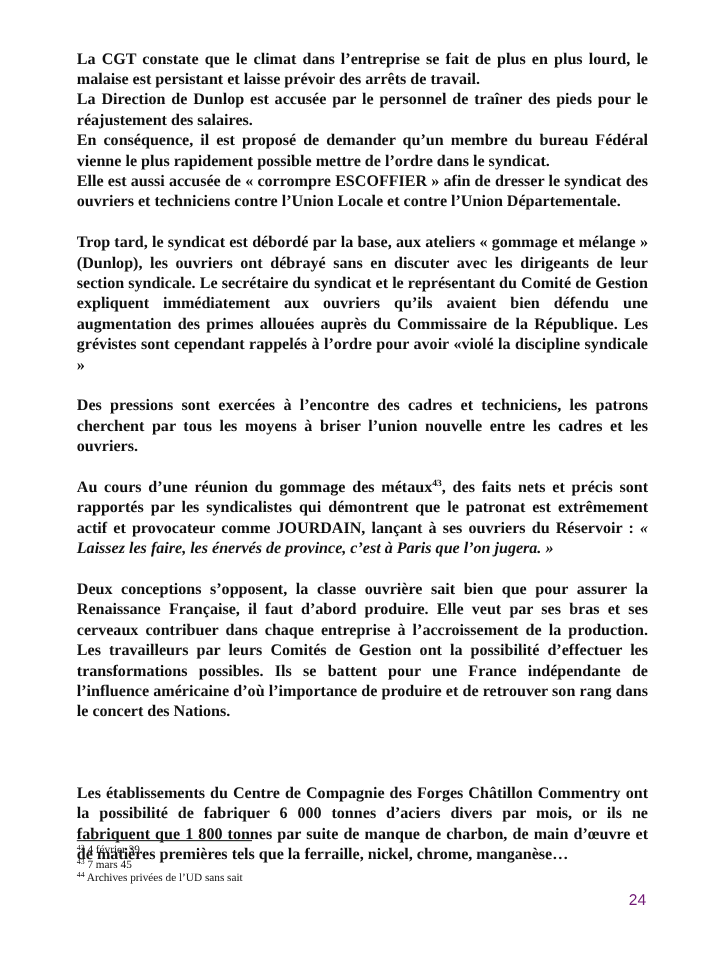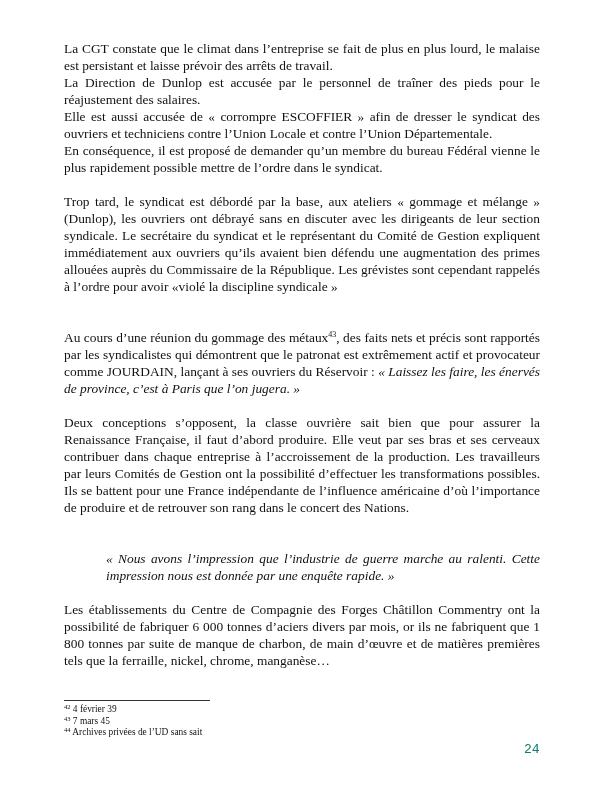--- a/index.html
+++ b/index.html
@@ -2,57 +2,57 @@
 <html><head>
   <meta charset="utf-8">
   <style>
     html, body { margin: 0; padding: 0; background: #ffffff; }
     body { width: 600px; height: 800px; position: relative; overflow: hidden; }
     .page {
       position: absolute; left: 64px; top: 40px; width: 476px;
       font-family: "Liberation Serif", serif; font-size: 13.4px; line-height: 17px;
       color: #111111; text-align: justify;
     }
-    .page p { margin: 0; }
+    .page p { margin: 0; font-weight: bold; }
     .gap { height: 17px; }
     sup { font-size: 8px; line-height: 0; vertical-align: 5px; }
     em { font-style: italic; }
     .quote { margin: 0 0 0 42px !important; font-style: italic; }
     .fn-rule {
       position: absolute; left: 64px; top: 700px; width: 146px; height: 0;
       border-top: 1px solid #333;
     }
     .footnotes {
       position: absolute; left: 64px; top: 704px; width: 300px;
       font-family: "Liberation Serif", serif; font-size: 9.4px; line-height: 11.5px; color: #111;
     }
     .footnotes sup { font-size: 6.5px; vertical-align: 3px; }
     .pageno {
       position: absolute; left: 524px; top: 742px;
-      font-family: Liberation Mono, monospace; font-size: 13px; color: #0f766e;
+      font-family: Liberation Sans, sans-serif; font-size: 13px; color: #701a75;
     }
   </style>
 </head>
 <body>
 
 <div class="page">
   <p>La CGT constate que le climat dans l’entreprise se fait de plus en plus lourd, le malaise est persistant et laisse prévoir des arrêts de travail.</p>
   <p>La Direction de Dunlop est accusée par le personnel de traîner des pieds pour le réajustement des salaires.</p>
+  <p>En conséquence, il est proposé de demander qu’un membre du bureau Fédéral vienne le plus rapidement possible mettre de l’ordre dans le syndicat.</p>
   <p>Elle est aussi accusée de « corrompre ESCOFFIER » afin de dresser le syndicat des ouvriers et techniciens contre l’Union Locale et contre l’Union Départementale.</p>
-  <p>En conséquence, il est proposé de demander qu’un membre du bureau Fédéral vienne le plus rapidement possible mettre de l’ordre dans le syndicat.</p>
   <div class="gap"></div>
   <p>Trop tard, le syndicat est débordé par la base, aux ateliers « gommage et mélange » (Dunlop), les ouvriers ont débrayé sans en discuter avec les dirigeants de leur section syndicale. Le secrétaire du syndicat et le représentant du Comité de Gestion expliquent immédiatement aux ouvriers qu’ils avaient bien défendu une augmentation des primes allouées auprès du Commissaire de la République. Les grévistes sont cependant rappelés à l’ordre pour avoir «violé la discipline syndicale »</p>
   <div class="gap"></div>
+  <p>Des pressions sont exercées à l’encontre des cadres et techniciens, les patrons cherchent par tous les moyens à briser l’union nouvelle entre les cadres et les ouvriers.</p>
   <div class="gap"></div>
   <p><span>Au cours d’une réunion du gommage des métaux</span><sup>43</sup><span>, des faits nets et précis sont rapportés par les syndicalistes qui démontrent que le patronat est extrêmement actif et provocateur comme JOURDAIN, lançant à ses ouvriers du Réservoir : </span><em>« Laissez les faire, les énervés de province, c’est à Paris que l’on jugera. »</em></p>
   <div class="gap"></div>
   <p>Deux conceptions s’opposent, la classe ouvrière sait bien que pour assurer la Renaissance Française, il faut d’abord produire. Elle veut par ses bras et ses cerveaux contribuer dans chaque entreprise à l’accroissement de la production. Les travailleurs par leurs Comités de Gestion ont la possibilité d’effectuer les transformations possibles. Ils se battent pour une France indépendante de l’influence américaine d’où l’importance de produire et de retrouver son rang dans le concert des Nations.</p>
   <div class="gap"></div>
   <div class="gap"></div>
-  <p class="quote">« Nous avons l’impression que l’industrie de guerre marche au ralenti. Cette impression nous est donnée par une enquête rapide. »</p>
   <div class="gap"></div>
   <p>Les établissements du Centre de Compagnie des Forges Châtillon Commentry ont la possibilité de fabriquer 6 000 tonnes d’aciers divers par mois, or ils ne fabriquent que 1 800 tonnes par suite de manque de charbon, de main d’œuvre et de matières premières tels que la ferraille, nickel, chrome, manganèse…</p>
 
 </div>
 
 <div class="fn-rule"></div>
 <div class="footnotes">
   <div><sup>42</sup> <span>4 février 39</span></div>
   <div><sup>43</sup> <span>7 mars 45</span></div>
   <div><sup>44</sup> <span>Archives privées de l’UD sans sait</span></div>

